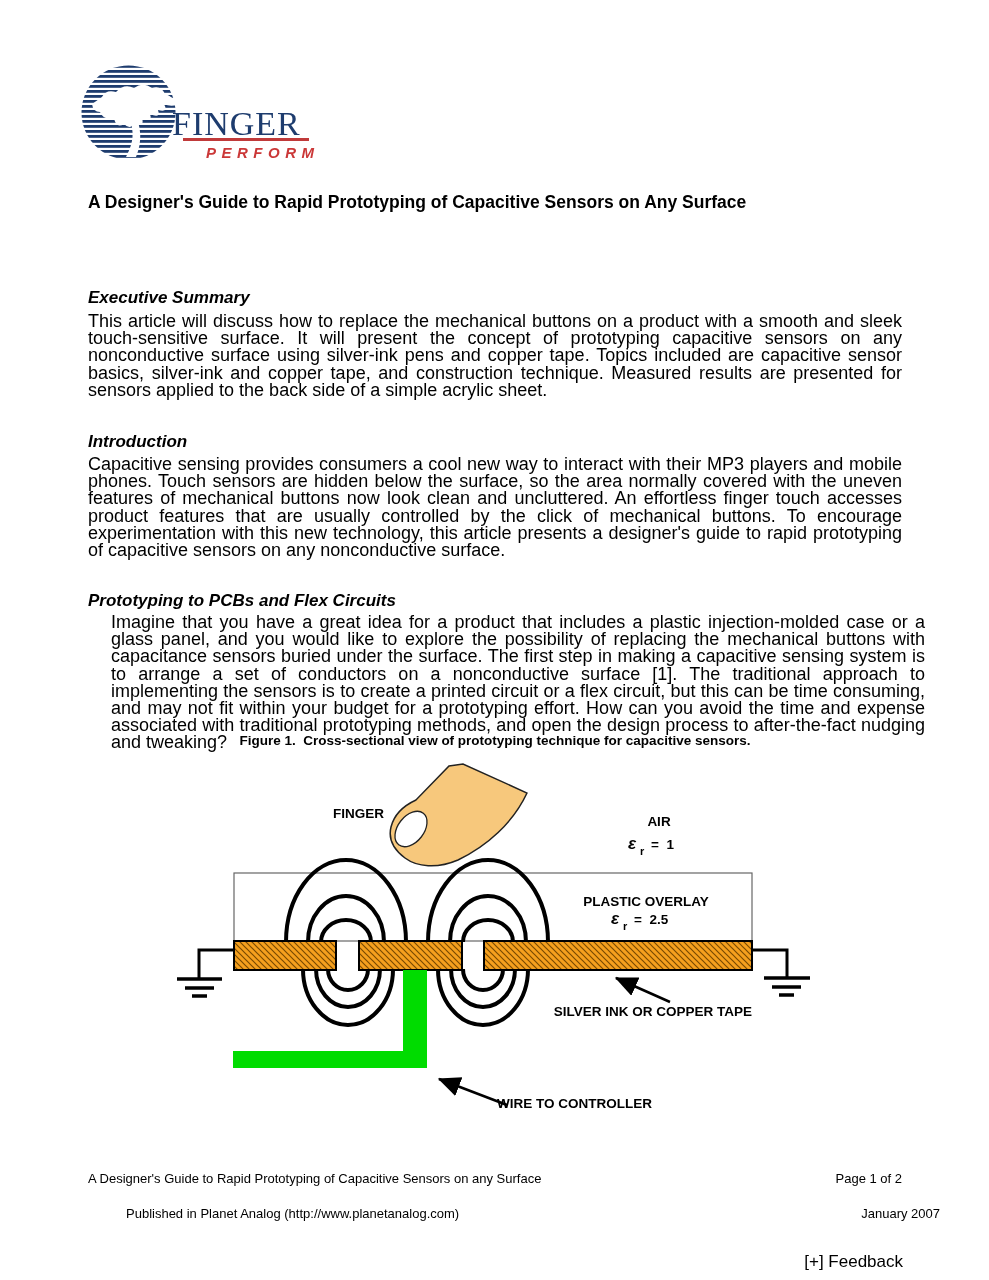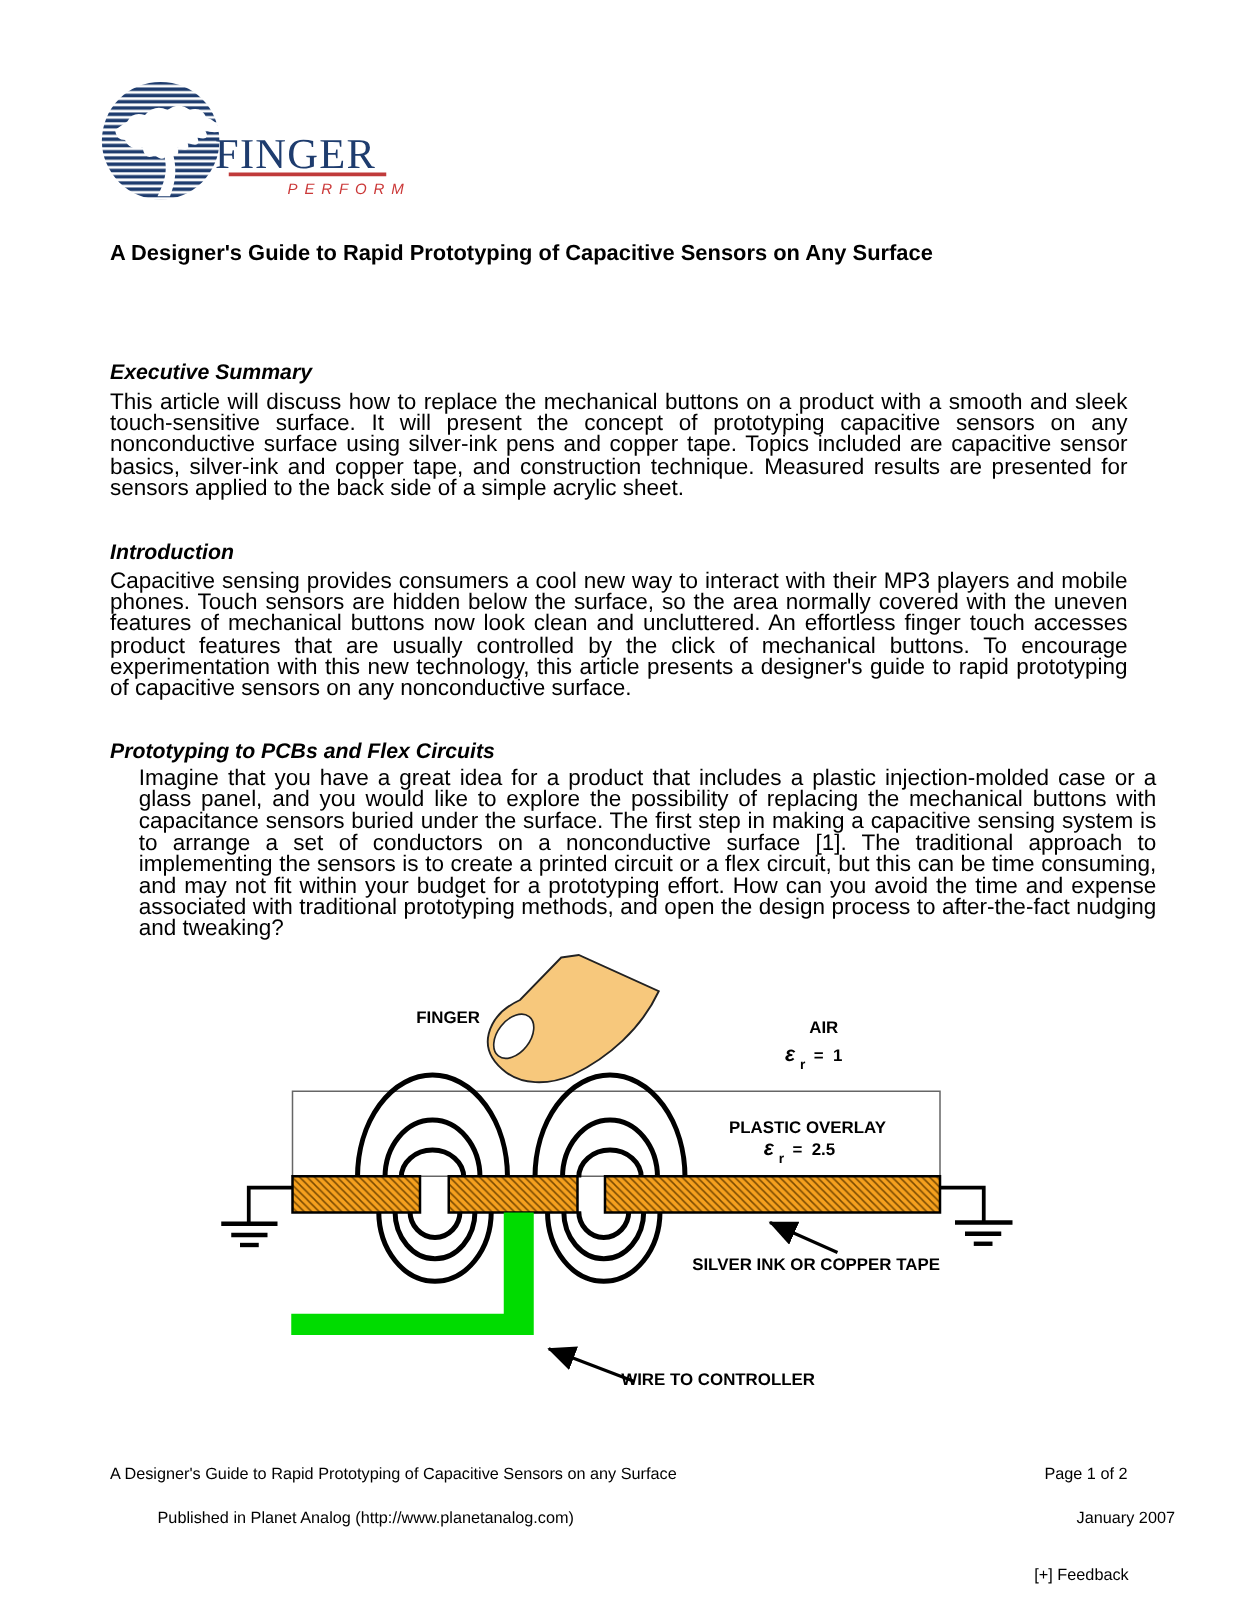--- a/index.html
+++ b/index.html
@@ -12,21 +12,21 @@
   .logo { position:absolute; left:80px; top:62px; width:240px; height:102px; }
   .globe { position:absolute; left:0; top:2px; }
   .brand {
     position:absolute; left:92px; top:43px;
     font-family:"Liberation Serif", serif; font-size:34px; color:#1E3C6E;
     letter-spacing:1px;
   }
   .logo-rule { position:absolute; left:103px; top:76px; width:126px; height:3px; background:#C03A3A; }
   .tagline {
     position:absolute; left:126px; top:82px;
-    font-size:12px; font-style:italic; font-weight:normal; letter-spacing:5.5px; color:#CB3838;margin-left:24px;
+    font-size:15px; font-style:italic; font-weight:bold; letter-spacing:5.5px; color:#CB3838;
   }
   
   .title {
     position:absolute; left:88px; top:192px; width:815px;
     font-size:17.5px; font-weight:bold;
   }
   .byline {
     position:absolute; left:88px; top:224px; width:815px;
     font-size:13.5px; font-style:italic;
   }
@@ -46,21 +46,21 @@
     font-size:13.5px; font-weight:bold; text-align:center; white-space:pre-wrap;
   }
   .figure-svg { position:absolute; left:0; top:755px; }
   .figure-svg text { font-family:"Liberation Sans", sans-serif; }
   
   .footer-row {
     position:absolute; left:88px; width:814px;
     display:flex; justify-content:space-between; font-size:13px;
   }
   .f1 { top:1171px; } .f2 { top:1206px;margin-left:38px; }
-  .feedback { position:absolute; right:86px; top:1252px; font-size:13px; cursor:pointer;text-align:center; }
+  .feedback { position:absolute; right:86px; top:1252px; font-size:17px; cursor:pointer;text-align:center; }
 </style>
 </head>
 <body>
 
 <div class="page">
 
   <div class="logo">
     <svg class="globe" width="97" height="97" viewBox="0 0 97 97">
       <defs>
         <pattern id="stripes" width="10" height="5" patternUnits="userSpaceOnUse">
@@ -82,20 +82,21 @@
 
   <div class="sec-h h-exec">Executive Summary</div>
   <div class="sec-p p-exec">This article will discuss how to replace the mechanical buttons on a product with a smooth and sleek touch-sensitive surface. It will present the concept of prototyping capacitive sensors on any nonconductive surface using silver-ink pens and copper tape.  Topics included are capacitive sensor basics, silver-ink and copper tape, and construction technique. Measured results are presented for sensors applied to the back side of a simple acrylic sheet.</div>
 
   <div class="sec-h h-intro">Introduction</div>
   <div class="sec-p p-intro">Capacitive sensing provides consumers a cool new way to interact with their MP3 players and mobile phones. Touch sensors are hidden below the surface, so the area normally covered with the uneven features of mechanical buttons now look clean and uncluttered. An effortless finger touch accesses product features that are usually controlled by the click of mechanical buttons. To encourage experimentation with this new technology, this article presents a designer's guide to rapid prototyping of capacitive sensors on any nonconductive surface.</div>
 
   <div class="sec-h h-alt">Prototyping to PCBs and Flex Circuits</div>
   <div class="sec-p p-alt">Imagine that you have a great idea for a product that includes a plastic injection-molded case or a glass panel, and you would like to explore the possibility of replacing the mechanical buttons with capacitance sensors buried under the surface. The first step in making a capacitive sensing system is to arrange a set of conductors on a nonconductive surface [1]. The traditional approach to implementing the sensors is to create a printed circuit or a flex circuit, but this can be time consuming, and may not fit within your budget for a prototyping effort. How can you avoid the time and expense associated with traditional prototyping methods, and open the design process to after-the-fact nudging and tweaking?</div>
 
+  <div class="fig-caption">Figure 1.  Cross-sectional view of prototyping technique for capacitive sensors.</div>
 
   <svg class="figure-svg" width="989" height="380" viewBox="0 755 989 380">
     <defs>
       <pattern id="hatch" width="6" height="6" patternUnits="userSpaceOnUse">
         <rect width="6" height="6" fill="#F5A01E"></rect>
         <path d="M-1,5 l2,2 M0,0 l6,6 M5,-1 l2,2" stroke="#7A4A00" stroke-width="1.2"></path>
       </pattern>
       <marker id="ah" markerWidth="10" markerHeight="9" refX="8.5" refY="4" orient="auto">
         <path d="M0,0 L9,4 L0,8 Z" fill="#000"></path>
       </marker>

